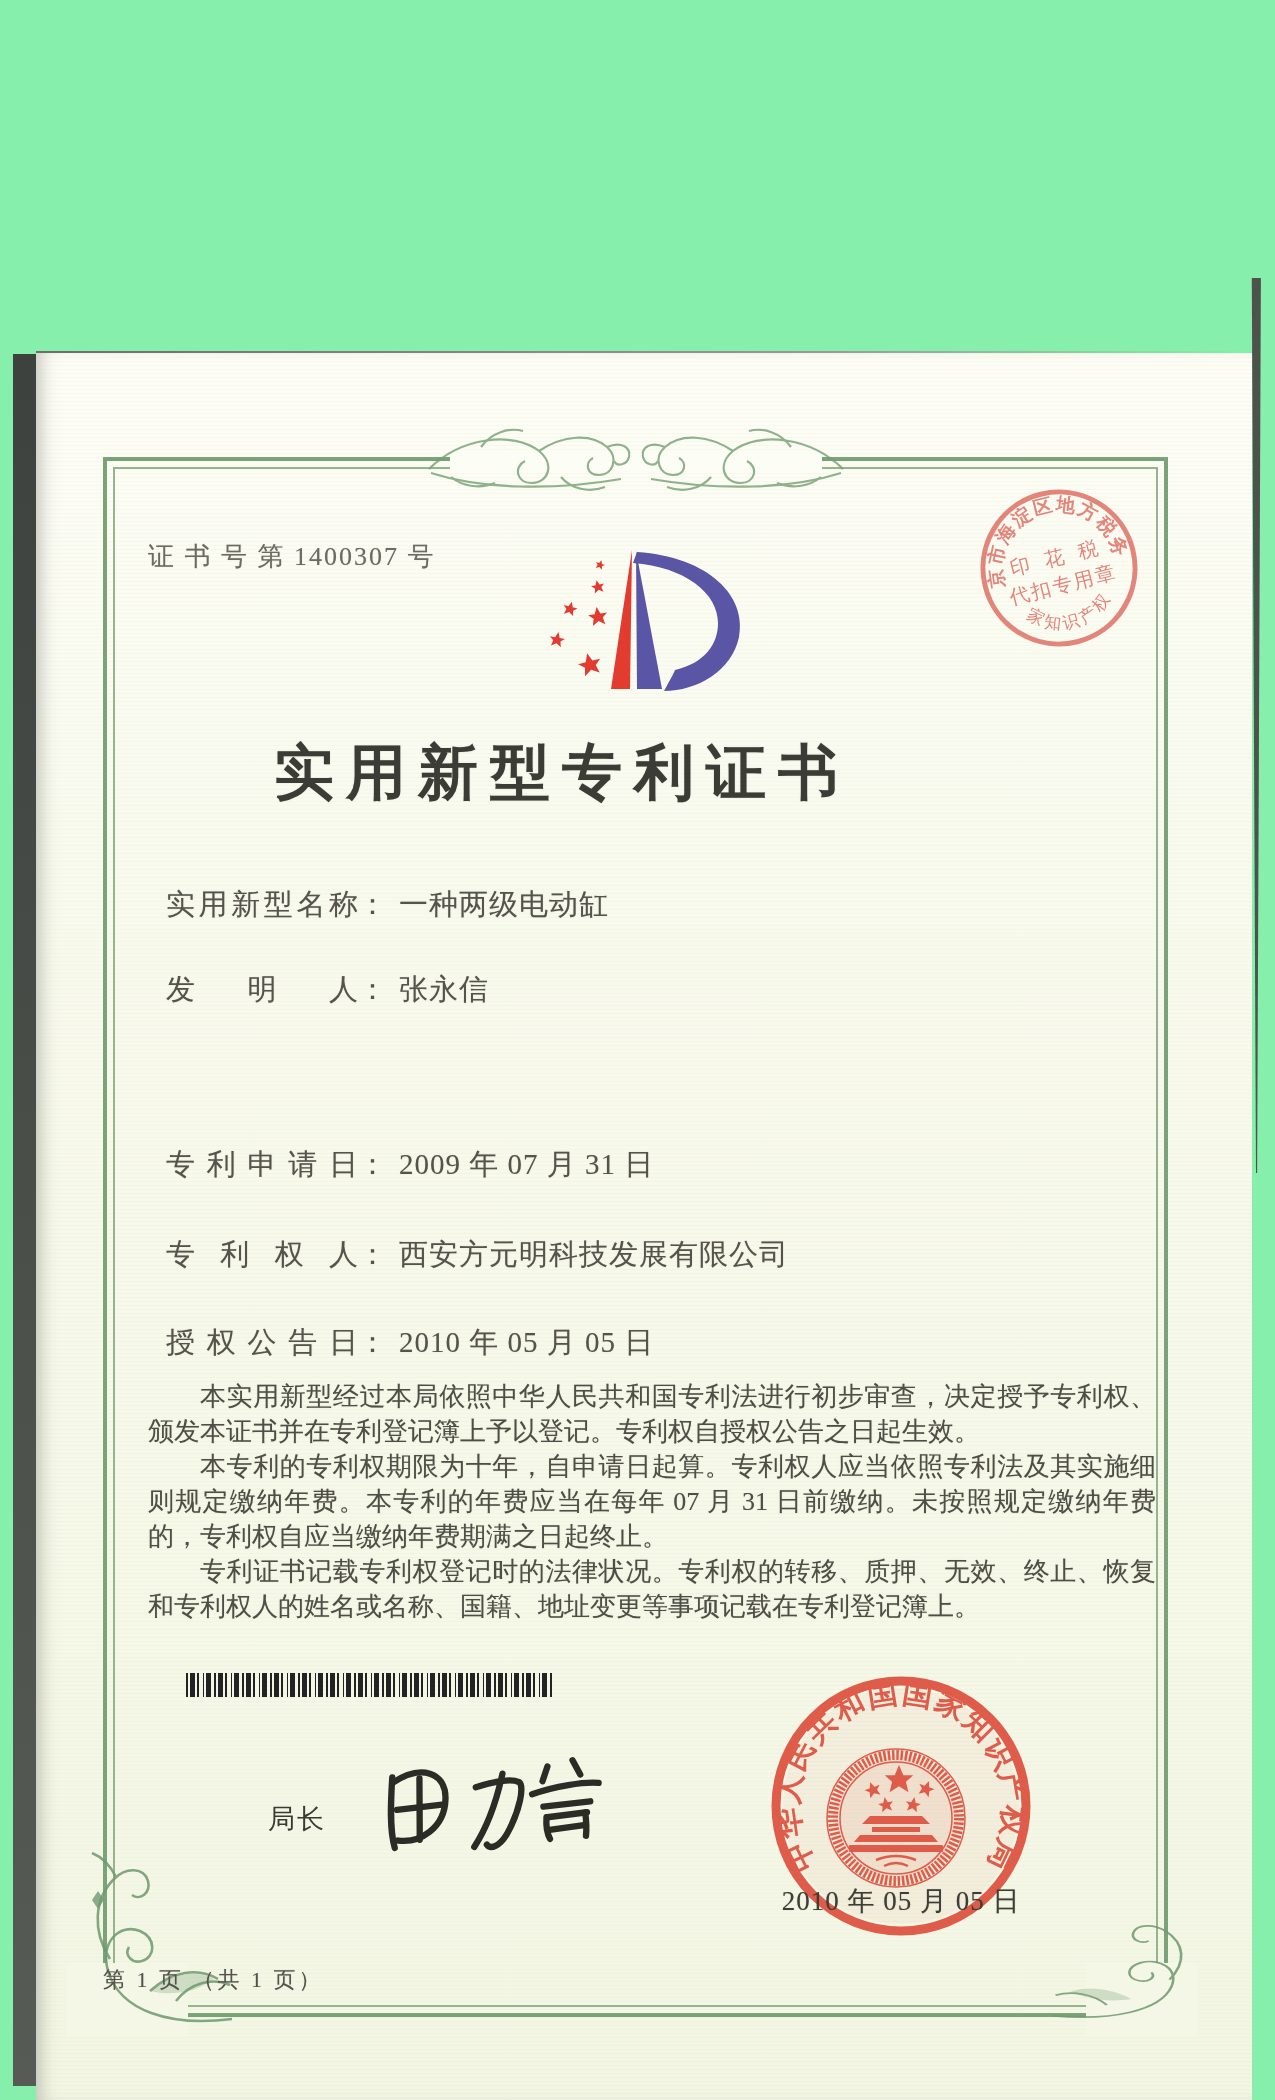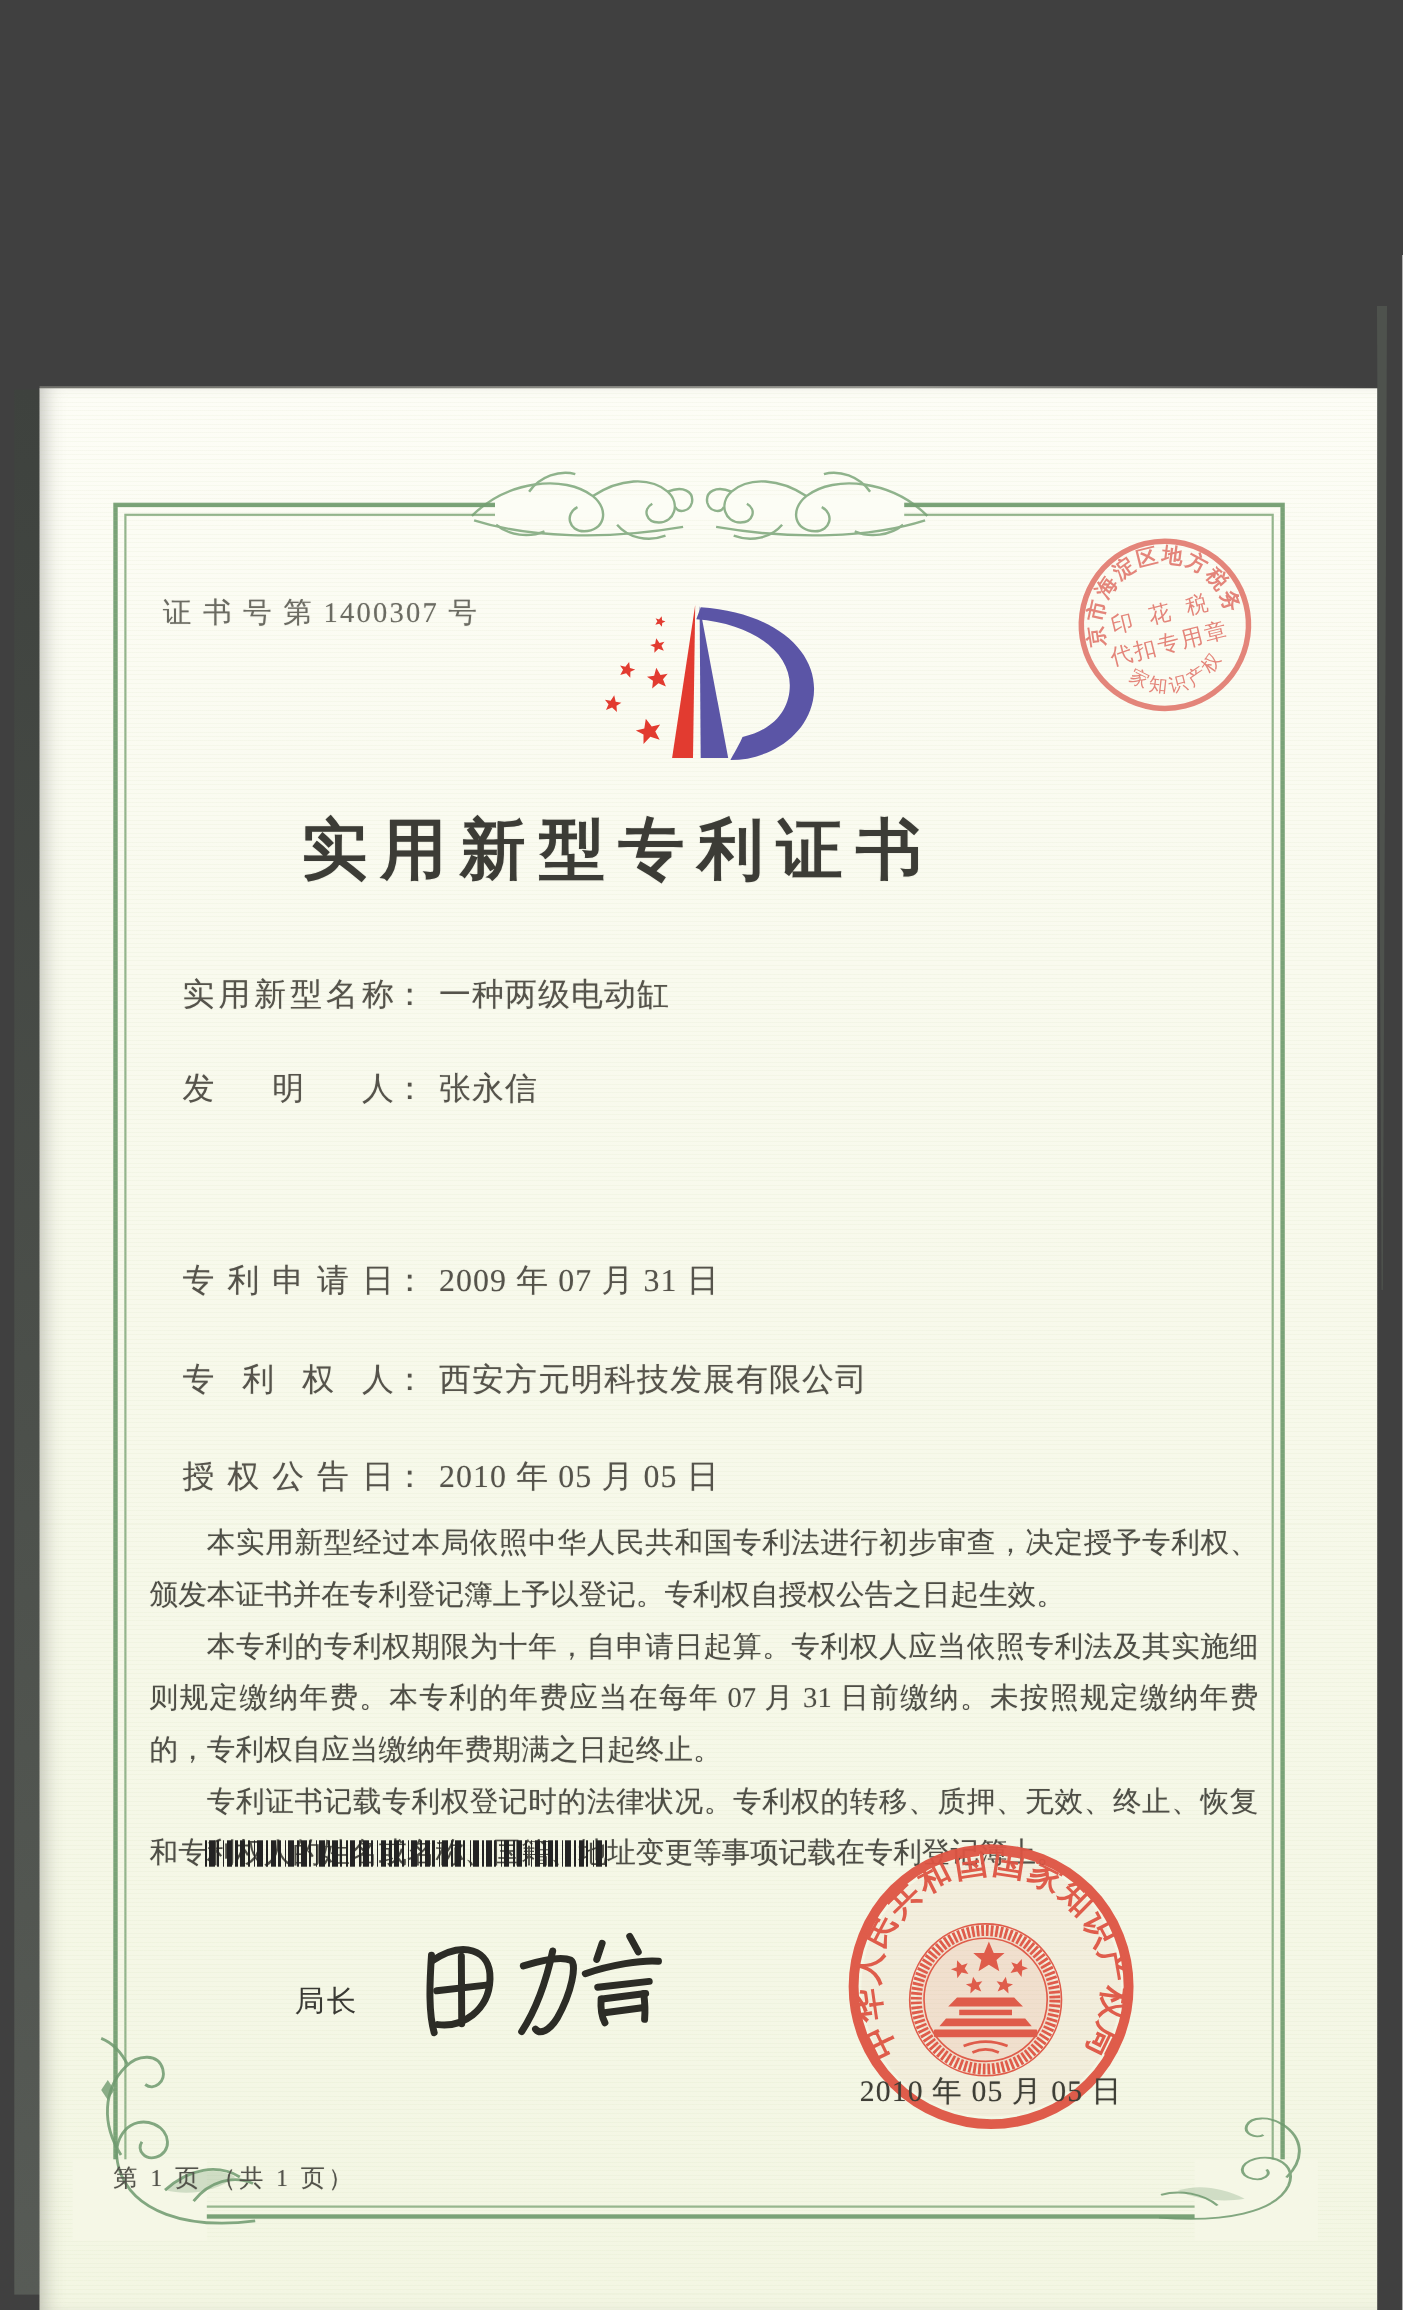--- a/index.html
+++ b/index.html
@@ -1,16 +1,16 @@
 <!DOCTYPE html>
 <html><head>
 <meta charset="utf-8">
 <style>
   html,body{margin:0;padding:0;background:#ffffff;}
-  .page{position:relative;width:1275px;height:2100px;background:#404040;overflow:hidden;
+  .page{position:relative;width:1275px;height:2100px;background:#86efac;overflow:hidden;
         font-family:"Liberation Serif","DejaVu Serif",serif;}
   
   .scan-strip-left{position:absolute;left:13px;top:354px;width:23px;height:1732px;
         background:linear-gradient(180deg,#3e423e,#4c504b 55%,#575b56);}
   .scan-top-line{position:absolute;left:36px;top:351px;width:1216px;height:3px;
         background:linear-gradient(90deg,#6f6f6a,#9a9a94 65%,rgba(150,150,145,0));}
   .scan-strip-right{position:absolute;left:1249px;top:278px;width:14px;height:895px;
         clip-path:polygon(20% 0,85% 0,58% 100%,50% 100%);background:#4e524d;}
   
   .paper{position:absolute;left:36px;top:353px;width:1216px;height:1747px;
@@ -30,22 +30,22 @@
   .cert-no{position:absolute;left:112px;top:186px;font-size:26px;letter-spacing:2px;
         color:#6b6b62;text-shadow:0 0 1px rgba(110,110,100,.4);z-index:5;}
   .title{position:absolute;left:67px;top:380px;width:906px;text-align:center;
         font-size:60px;font-weight:700;letter-spacing:12px;text-indent:12px;color:#3c3c36;
         text-shadow:0 0 1px rgba(60,60,54,.35);z-index:5;}
   .field{position:absolute;left:130px;height:40px;font-size:29px;color:#55534b;
         text-shadow:0 0 1px rgba(100,100,90,.35);white-space:nowrap;z-index:5;}
   .flabel{display:inline-block;width:192px;text-align:justify;text-align-last:justify;vertical-align:top;}
   .fcolon{display:inline-block;vertical-align:top;}
   .fvalue{display:inline-block;margin-left:12px;vertical-align:top;letter-spacing:1px;}
-  .body-text{position:absolute;left:100px;top:1026px;width:1008px;font-size:26px;
-        line-height:47px;text-align:justify;color:#4e4e46;z-index:5;
+  .body-text{position:absolute;left:112px;top:1026px;width:1008px;font-size:26px;
+        line-height:35px;text-align:justify;color:#4e4e46;z-index:5;
         text-shadow:0 0 1px rgba(100,100,90,.35);}
   .body-text p{margin:0;text-indent:2em;}
   .barcode{position:absolute;left:150px;top:1320px;width:366px;height:24px;z-index:5;
         background:repeating-linear-gradient(90deg,#232323 0 2px,rgba(0,0,0,0) 2px 4px,
         #232323 4px 9px,rgba(0,0,0,0) 9px 11px,#232323 11px 13px,rgba(0,0,0,0) 13px 17px,
         #232323 17px 18px,rgba(0,0,0,0) 18px 20px,#232323 20px 25px,rgba(0,0,0,0) 25px 28px);}
   .signer-title{position:absolute;left:232px;top:1448px;font-size:27px;color:#3a3a34;z-index:5;letter-spacing:2px;}
   .signature{position:absolute;left:316px;top:1396px;z-index:6;transform:rotate(-2deg);}
   .sr{position:absolute;width:1px;height:1px;overflow:hidden;opacity:0;}
   .tax-stamp{position:absolute;left:928px;top:120px;z-index:6;transform:rotate(-14deg);opacity:.92;}

